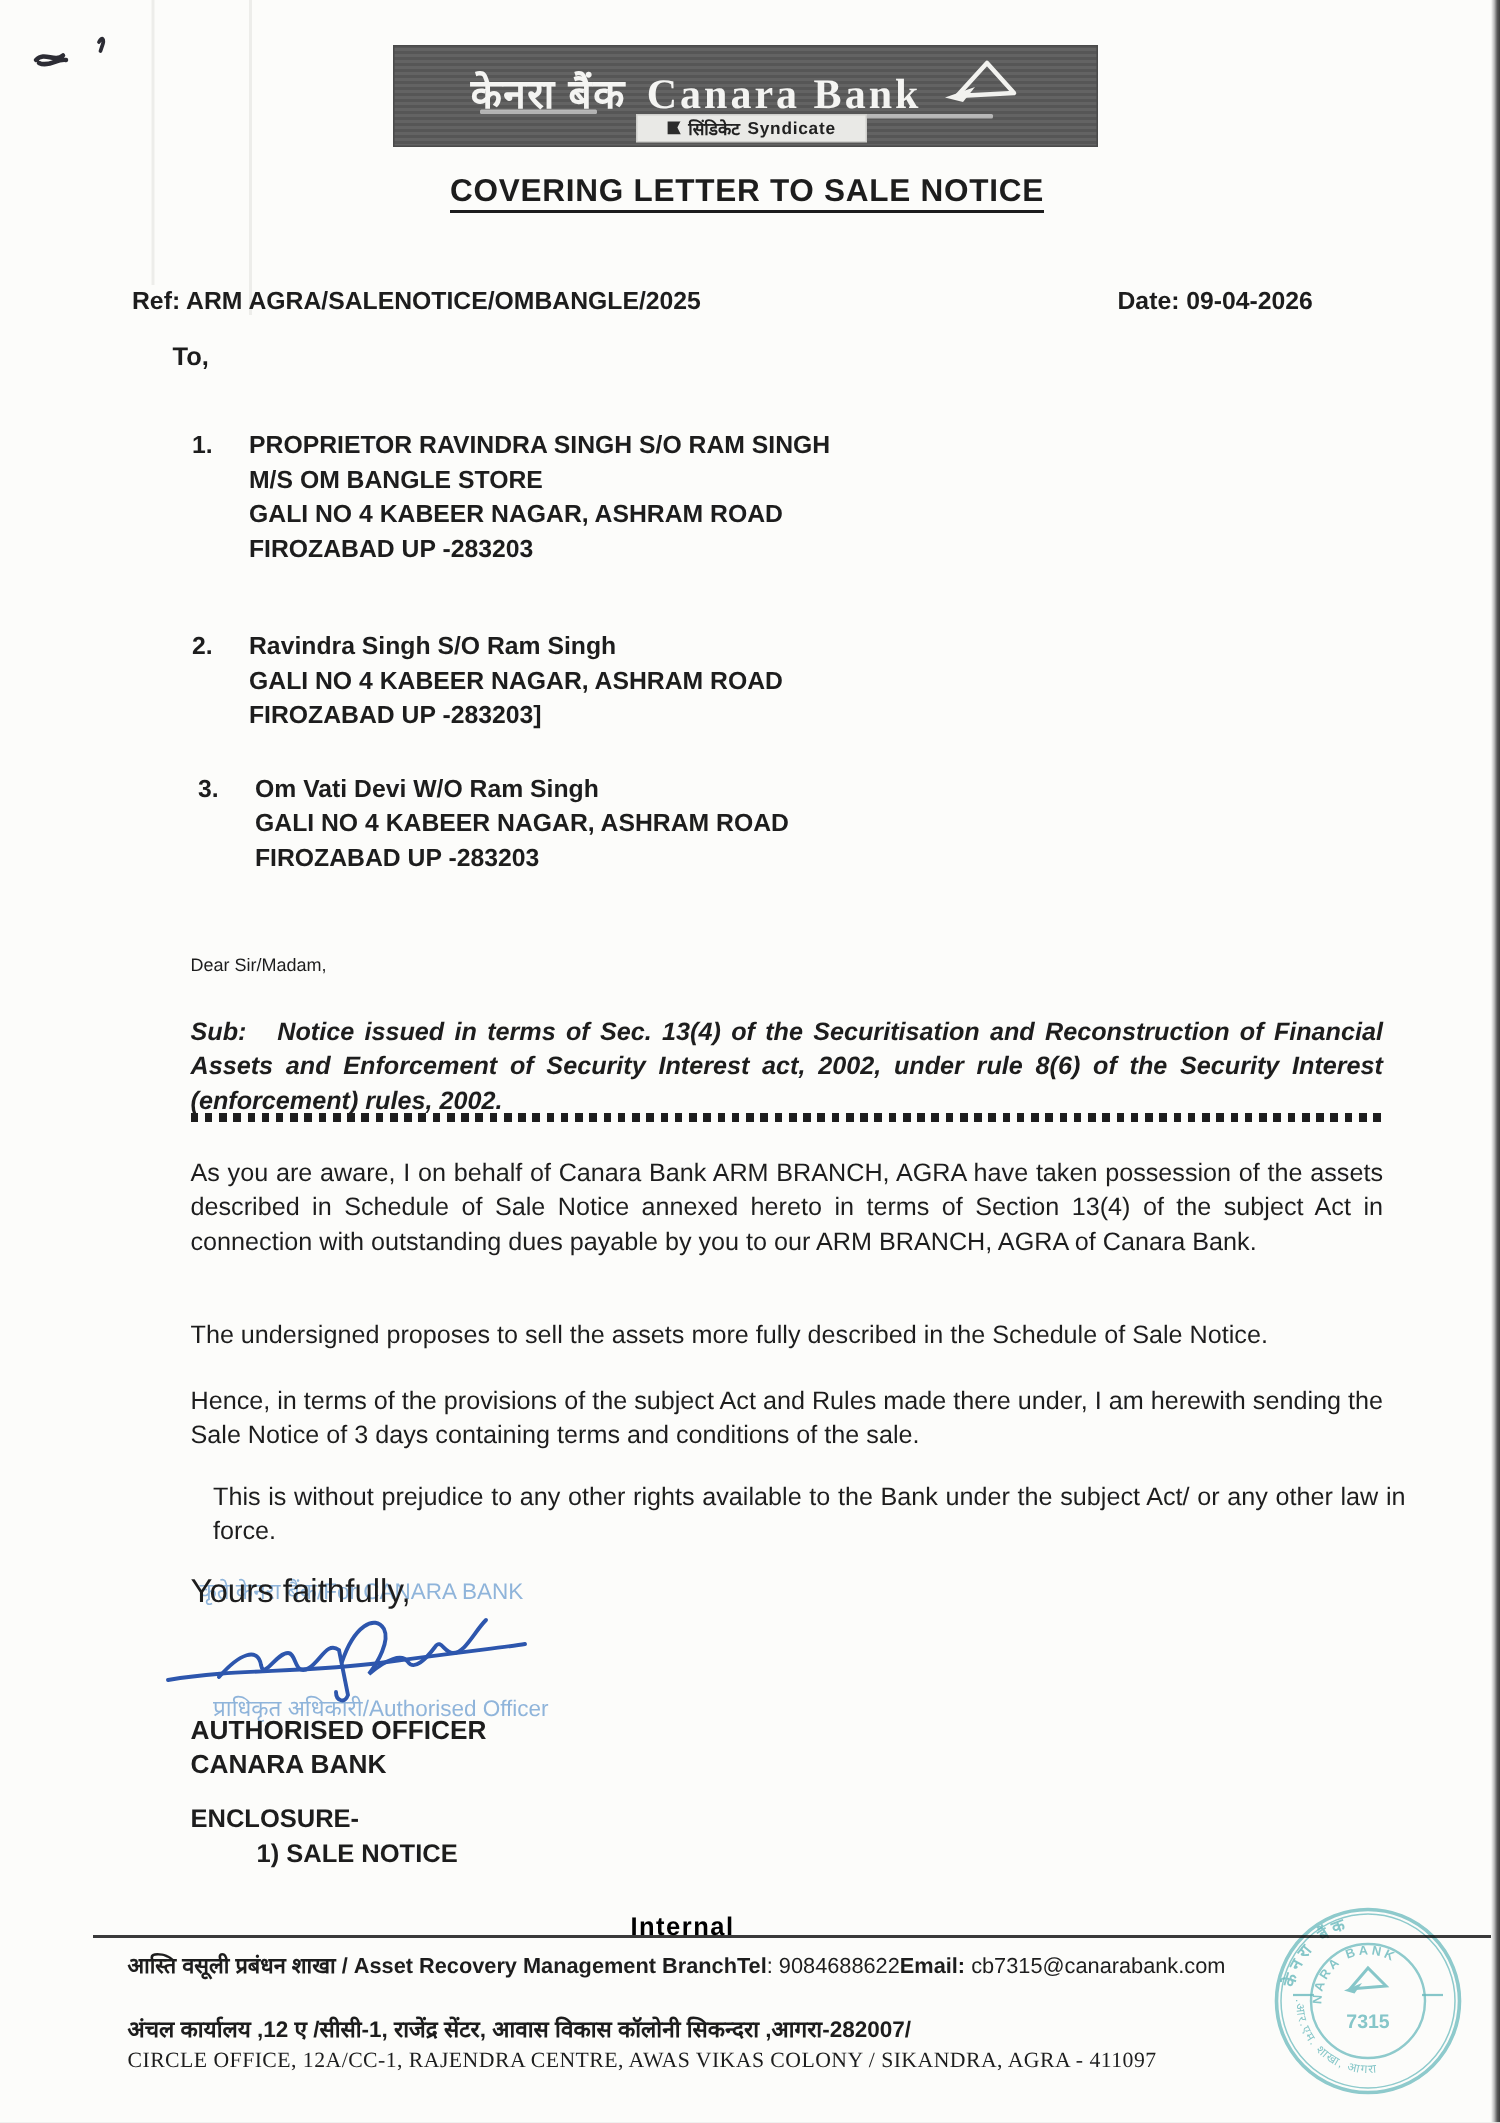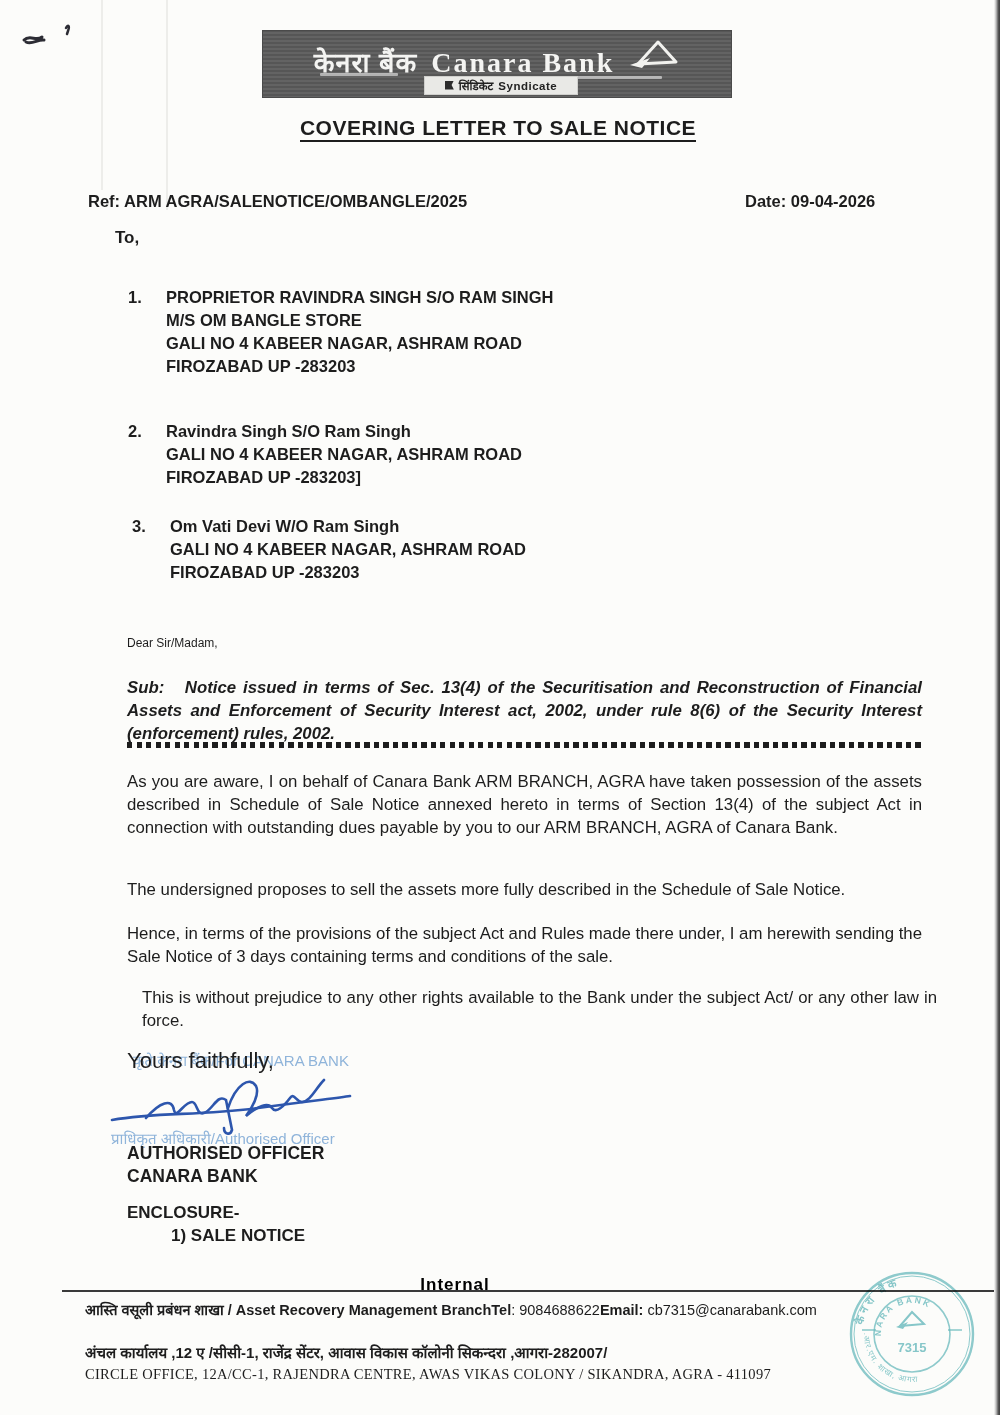--- a/index.html
+++ b/index.html
@@ -156,21 +156,21 @@
 
   <div class="abs stamp-blue" style="left:133px; top:1050px; z-index:1;">कृते केनरा बैंक/For CANARA BANK</div>
   <div class="abs yours">Yours faithfully,</div>
 
   <svg class="abs sig" width="250" height="68" viewBox="0 0 250 68">
     <path d="M4 48 C50 40 90 44 150 36 S230 26 242 24" stroke="#2d56ad" stroke-width="2.6" fill="none" stroke-linecap="round"></path>
     <path d="M38 46 C52 30 64 26 66 38 C68 48 76 30 84 30 C90 30 88 46 98 40 C106 35 110 22 118 28 L124 58 C122 64 116 62 116 56" stroke="#2d56ad" stroke-width="2.6" fill="none" stroke-linecap="round"></path>
     <path d="M120 36 C128 12 142 4 148 14 C152 22 144 36 138 44 C150 34 160 30 164 36 C168 42 176 34 182 26 C186 20 188 30 194 30 C202 30 208 16 216 8" stroke="#2d56ad" stroke-width="2.6" fill="none" stroke-linecap="round"></path>
   </svg>
 
-  <div class="abs stamp-blue" style="left:111px; top:1128px; z-index:1;">प्राधिकृत अधिकारी/Authorised Officer</div>
+  <div class="abs stamp-blue" style="left:142px; top:1128px; z-index:1;">प्राधिकृत अधिकारी/Authorised Officer</div>
   <div class="abs auth">AUTHORISED OFFICER</div>
   <div class="abs cbank">CANARA BANK</div>
 
   <div class="abs encl1">ENCLOSURE-</div>
   <div class="abs encl2">1) SALE NOTICE</div>
 
   <div class="abs watermark">Internal</div>
   <div class="abs foot-rule"></div>
   <div class="abs f1">
     <b>आस्ति वसूली प्रबंधन शाखा / Asset Recovery Management Branch</b><b>Tel</b><span>: 9084688622</span><b>Email:</b><span> cb7315@canarabank.com</span>

